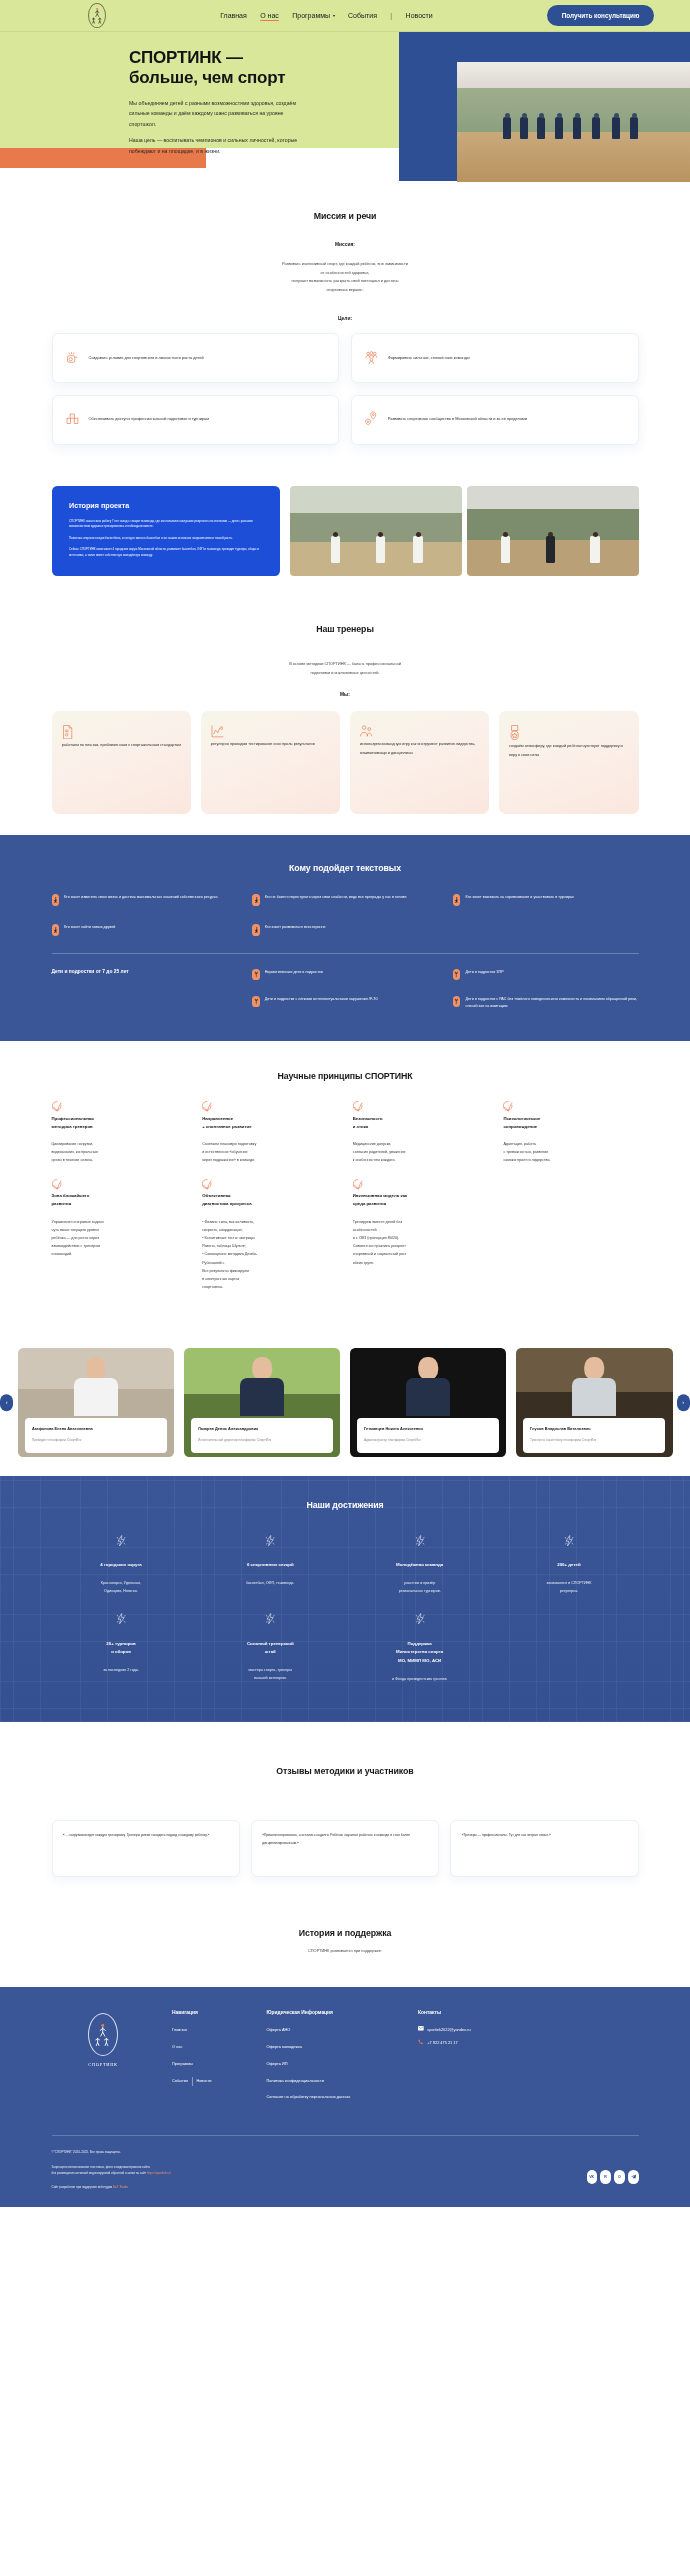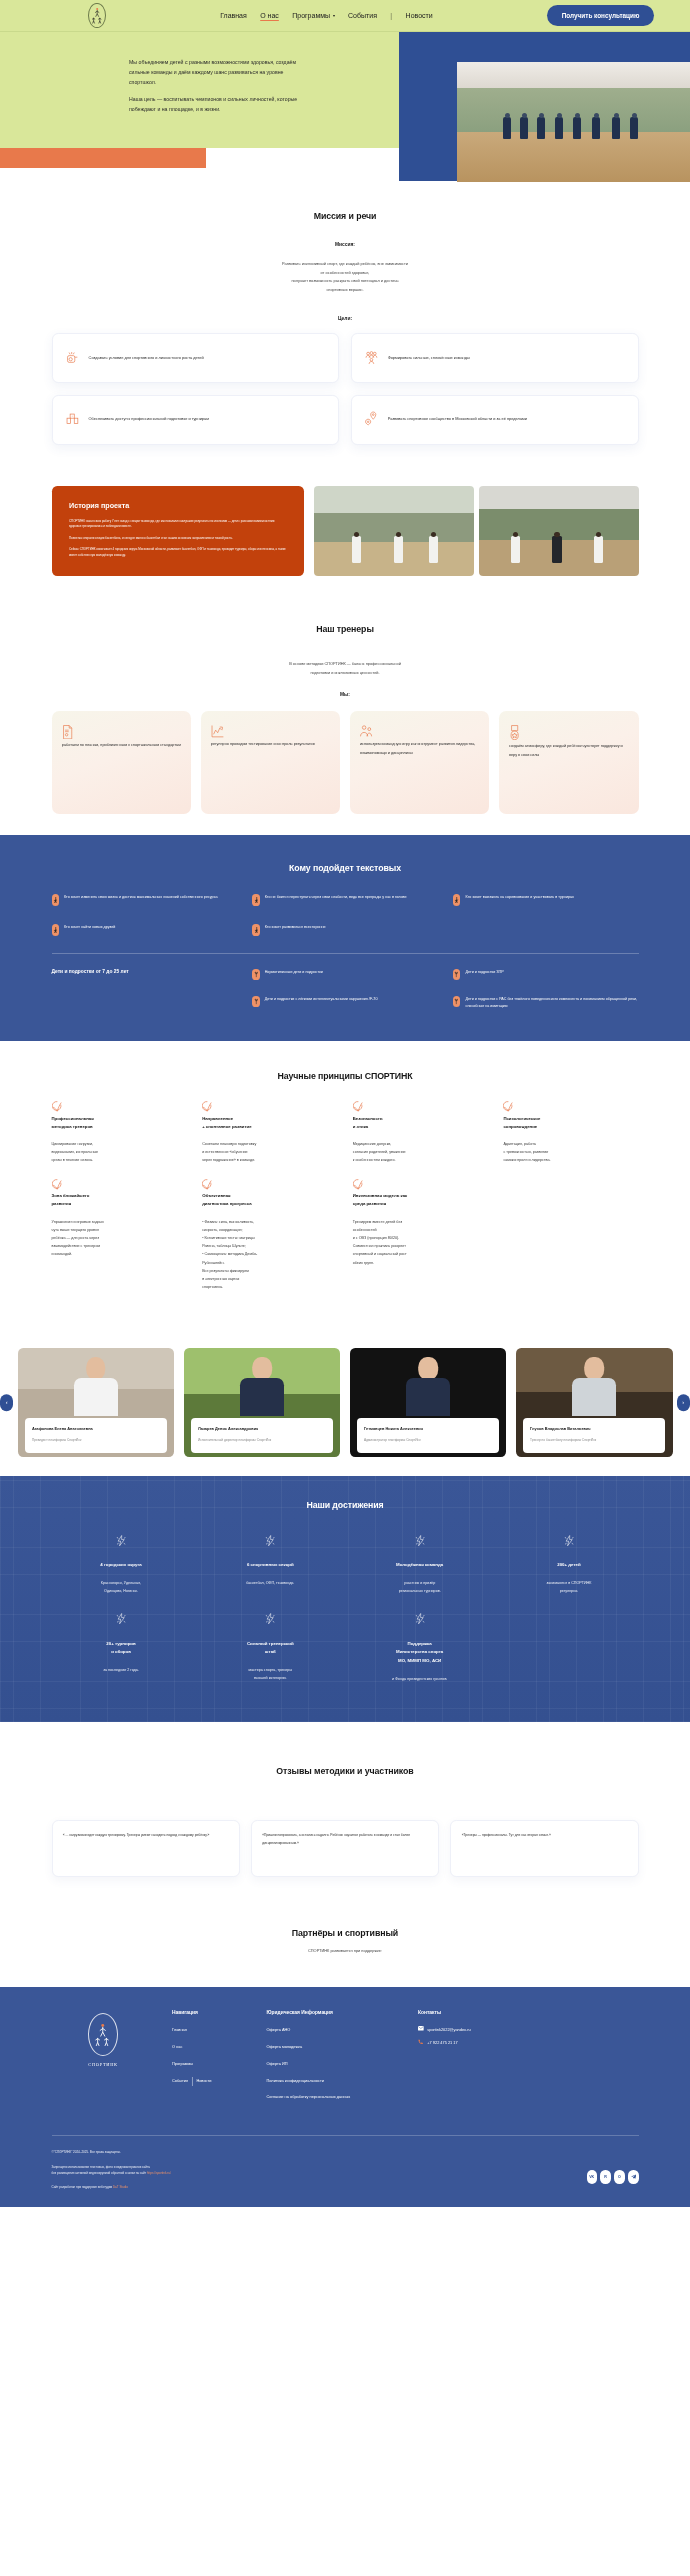--- a/index.html
+++ b/index.html
@@ -141,21 +141,21 @@
     padding: 15.5px 13.4px;
     min-height: 50px;
     display: flex; align-items: center; gap: 9.3px;
   }
   .goal-ico { flex: 0 0 13.4px; color: #e8794b; }
   .goal-card p { font-size: 3.9px; line-height: 2.25; color: #2c2c2c; }
 
   
   .history { display: flex; gap: 10.3px; }
   .history-box {
-    width: 252px; background: #c2410c; color: #fff;
+    width: 228px; background: #1d4ed8; color: #fff;
     border-radius: 5.2px; padding: 15.5px 17.5px 17.5px;
   }
   .history-box h3 { font-size: 7.2px; font-weight: 700; margin-bottom: 8.2px; }
   .history-box p { font-size: 2.9px; line-height: 1.95; }
   .history-box p + p { margin-top: 5.7px; }
   .history-photos { flex: 1; display: flex; gap: 5.2px; }
   .history-photos .ph { flex: 1; border-radius: 4.1px; overflow: hidden; position: relative; }
   .ph-a { background: linear-gradient(#cfd6c8 0 30%, #8d9a7e 30% 62%, #c7b389 62% 100%); }
   .ph-b { background: linear-gradient(#d8d8d2 0 26%, #7b8d6c 26% 60%, #b9a077 60% 100%); }
   .ph .fig {
@@ -329,20 +329,24 @@
       <div class="person" style="left:46px"></div>
       <div class="person" style="left:63px"></div>
       <div class="person" style="left:80px"></div>
       <div class="person" style="left:98px"></div>
       <div class="person" style="left:116px"></div>
       <div class="person" style="left:135px"></div>
       <div class="person" style="left:155px"></div>
       <div class="person" style="left:173px"></div>
     </div>
     <div class="hero-text">
+      <h1 class="hero-title">
+        <span>СПОРТИНК —</span><br>
+        <span>больше, чем спорт</span>
+      </h1>
       <div class="hero-sub">
         <p>Мы объединяем детей с разными возможностями здоровья, создаём сильные команды и даём каждому шанс развиваться на уровне спортшкол.</p>
         <p>Наша цель — воспитывать чемпионов и сильных личностей, которые побеждают и на площадке, и в жизни.</p>
       </div>
     </div>
   </section>
 
   <section class="section" style="padding-top:30px">
     <div class="container">
       <h2 class="sec-title">Миссия и речи</h2>
@@ -843,21 +847,21 @@
         </div>
         <div class="rev-card">
           <p>«Тренеры — профессионалы. Тут для нас вторая семья.»</p>
         </div>
       </div>
     </div>
   </section>
 
   <section class="section" style="padding-top:15.5px;padding-bottom:31px">
     <div class="container">
-      <h2 class="sec-title">Партнёры и спортивный</h2>
+      <h2 class="sec-title">История и поддержка</h2>
       <div class="sec-lead" style="margin-top:9.3px">СПОРТИНК развивается при поддержке:</div>
     </div>
   </section>
 
   <footer class="footer">
     <div class="container">
       <div class="footer-top">
         <div class="f-brand">
           <div class="f-logo-circle">
             <svg width="17.5" height="26" viewBox="0 0 24 34" fill="none" aria-hidden="true">

